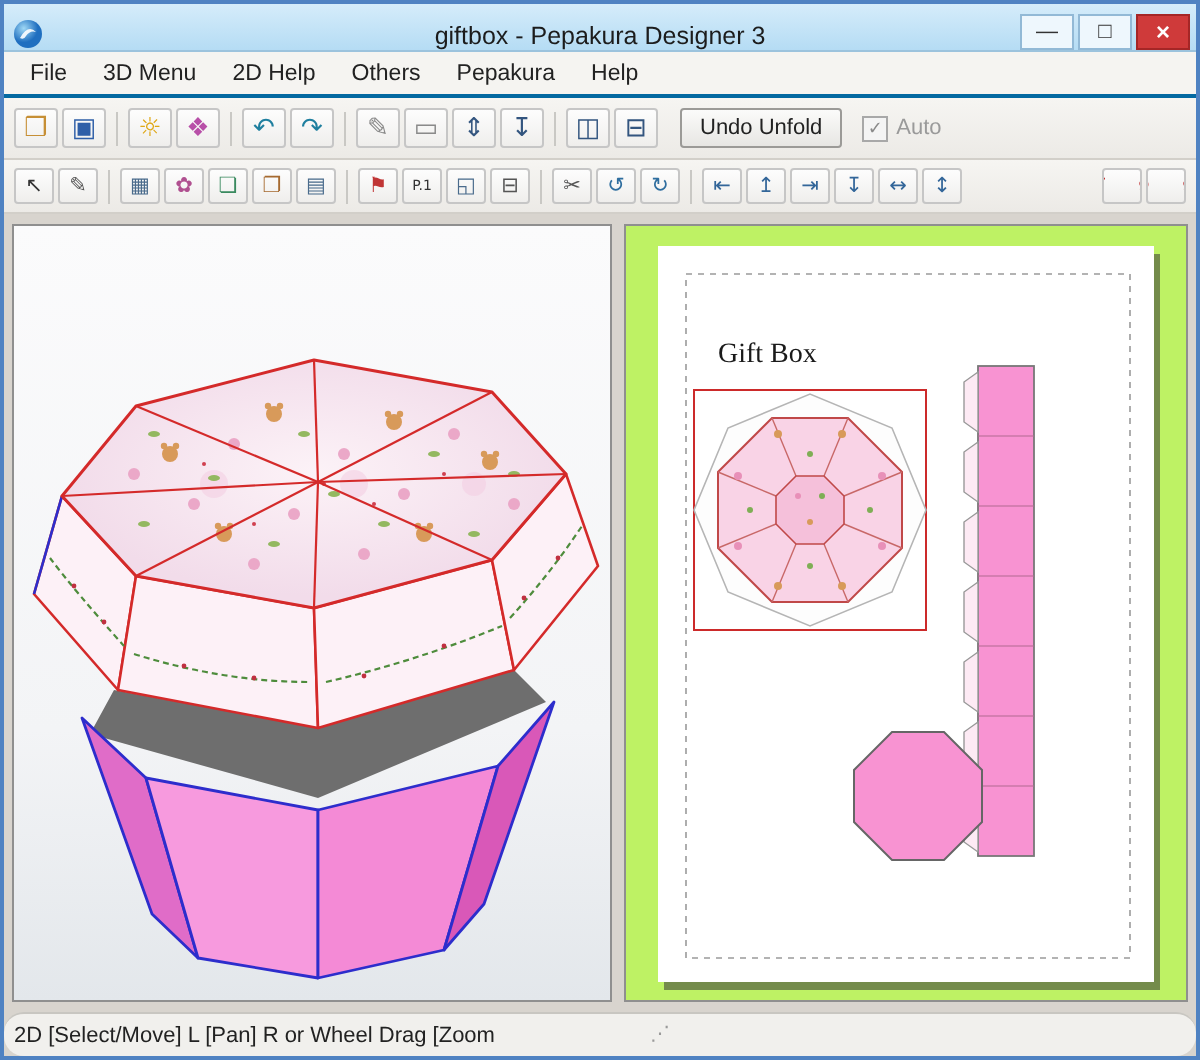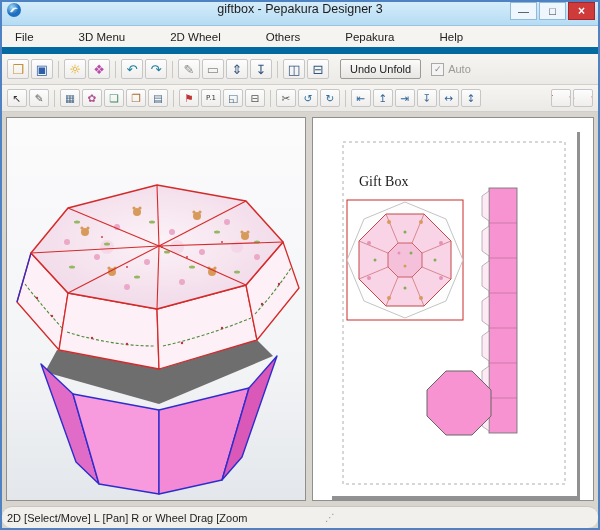--- a/index.html
+++ b/index.html
@@ -1,30 +1,30 @@
 <!DOCTYPE html>
 <html><head>
 <meta charset="utf-8">
 <style>
   html,body{margin:0;padding:0;background:#888;}
   .app{width:600px;height:530px;box-sizing:border-box;border:2px solid #4f82c2;
        display:flex;flex-direction:column;background:#d8d4ce;
        font-family:"Liberation Sans",sans-serif;color:#222;position:relative;}
   
   .titlebar{height:23px;flex:none;background:linear-gradient(#d5ecfa,#b5dcf4);
-            display:flex;align-items:flex-start;position:relative;border-bottom:1px solid #9cc3dd;}
+            display:flex;align-items:flex-end;position:relative;border-bottom:1px solid #9cc3dd;}
   .appicon{width:16px;height:16px;margin-left:4px;flex:none;}
   .title{position:absolute;left:0;right:0;text-align:center;font-size:12.5px;color:#1c1c1c;pointer-events:none;}
   .winbtns{margin-left:auto;display:flex;gap:2px;margin-right:3px;z-index:2;}
   .wbtn{width:25px;height:16px;display:flex;align-items:center;justify-content:center;
         font-size:11px;background:#eef7fd;border:1px solid #92b9d6;color:#333;cursor:default;}
   .wbtn.close{background:#cf3a3a;border-color:#a52626;color:#fff;font-size:12px;font-weight:bold;}
   
-  .menubar{height:21px;flex:none;background:#f5f4f1;border-bottom:7px solid #0369a1;
-           display:flex;align-items:center;padding-left:4px;gap:27px;}
+  .menubar{height:21px;flex:none;background:#f5f4f1;border-bottom:2px solid #0369a1;
+           display:flex;align-items:center;padding-left:4px;}
   .mitem{font-size:11.5px;padding:3px 9px;color:#222;}
   
   .trow{height:30px;flex:none;background:linear-gradient(#f6f5f2,#eceae6);border-bottom:1px solid #d2cfc9;
         display:flex;align-items:center;padding:0 4px;}
   .trow.t2{height:26px;}
   .ticons{display:flex;align-items:center;}
   .tbtn{display:inline-flex;width:20px;height:18px;align-items:center;justify-content:center;
         border:1px solid #c6c6c6;border-radius:2px;background:linear-gradient(#fdfdfd,#efeeec);
         margin:0 1px;font:13px "DejaVu Sans",sans-serif;overflow:hidden;}
   .t2 .tbtn{width:18px;height:16px;font-size:10.5px;}
@@ -34,21 +34,21 @@
        background:linear-gradient(#fbfbfa,#e7e6e3);border:1px solid #9b9a97;border-radius:2px;color:#222;}
   .chk{display:inline-flex;align-items:center;margin-left:10px;gap:4px;}
   .chk .box{width:11px;height:11px;border:1px solid #a8a8a8;background:#f4f4f4;display:inline-flex;
             align-items:center;justify-content:center;font-size:9px;color:#8a8a8a;}
   .chk .lbl{font-size:11px;color:#9a9a9a;text-align:center;}
   .spacer{flex:1;}
   
   .main{flex:1;display:flex;gap:6px;padding:5px 4px;min-height:0;}
   .pane3d{flex:none;width:300px;border:1px solid #8f8f8f;box-sizing:border-box;
           background:linear-gradient(180deg,#fbfbfc 0%,#f3f4f6 65%,#e3e7eb 100%);overflow:hidden;}
-  .pane2d{flex:1;border:1px solid #8f8f8f;box-sizing:border-box;background:#ffffff;overflow:hidden;}
+  .pane2d{flex:1;border:1px solid #8f8f8f;box-sizing:border-box;background:#bef264;overflow:hidden;}
   .page{width:248px;height:368px;margin:10px auto 0;background:#fff;
         box-shadow:3px 4px 0 rgba(55,55,55,.55);}
   
   .statusbar{height:21px;flex:none;background:#f1f0ed;border-top:1px solid #c8c6c1;
              display:flex;align-items:center;font-size:11px;color:#222;padding-left:5px;border-radius:10px;}
   .statusbar .mode{flex:none;width:318px;white-space:nowrap;overflow:hidden;}
   .statusbar .size{flex:1;white-space:nowrap;overflow:hidden;}
   .grip{flex:none;color:#9a9a9a;font-size:10px;margin-right:2px;font-family:"DejaVu Sans",sans-serif;}
   svg{display:block;}
 </style>
@@ -74,21 +74,21 @@
     <span class="winbtns">
       <span class="wbtn">—</span>
       <span class="wbtn">□</span>
       <span class="wbtn close">×</span>
     </span>
   </div>
 
   <div class="menubar">
       <span class="mitem">File</span>
       <span class="mitem">3D Menu</span>
-      <span class="mitem">2D Wheel</span>
+      <span class="mitem">2D Help</span>
       <span class="mitem">Others</span>
       <span class="mitem">Pepakura</span>
       <span class="mitem">Help</span>
     </div>
 
   <div class="trow">
     <div class="ticons">
         <span class="tbtn" style="color: rgb(198, 143, 53);">❒</span>
         <span class="tbtn" style="color: rgb(47, 95, 168);">▣</span>
         <span class="tsep"></span>

